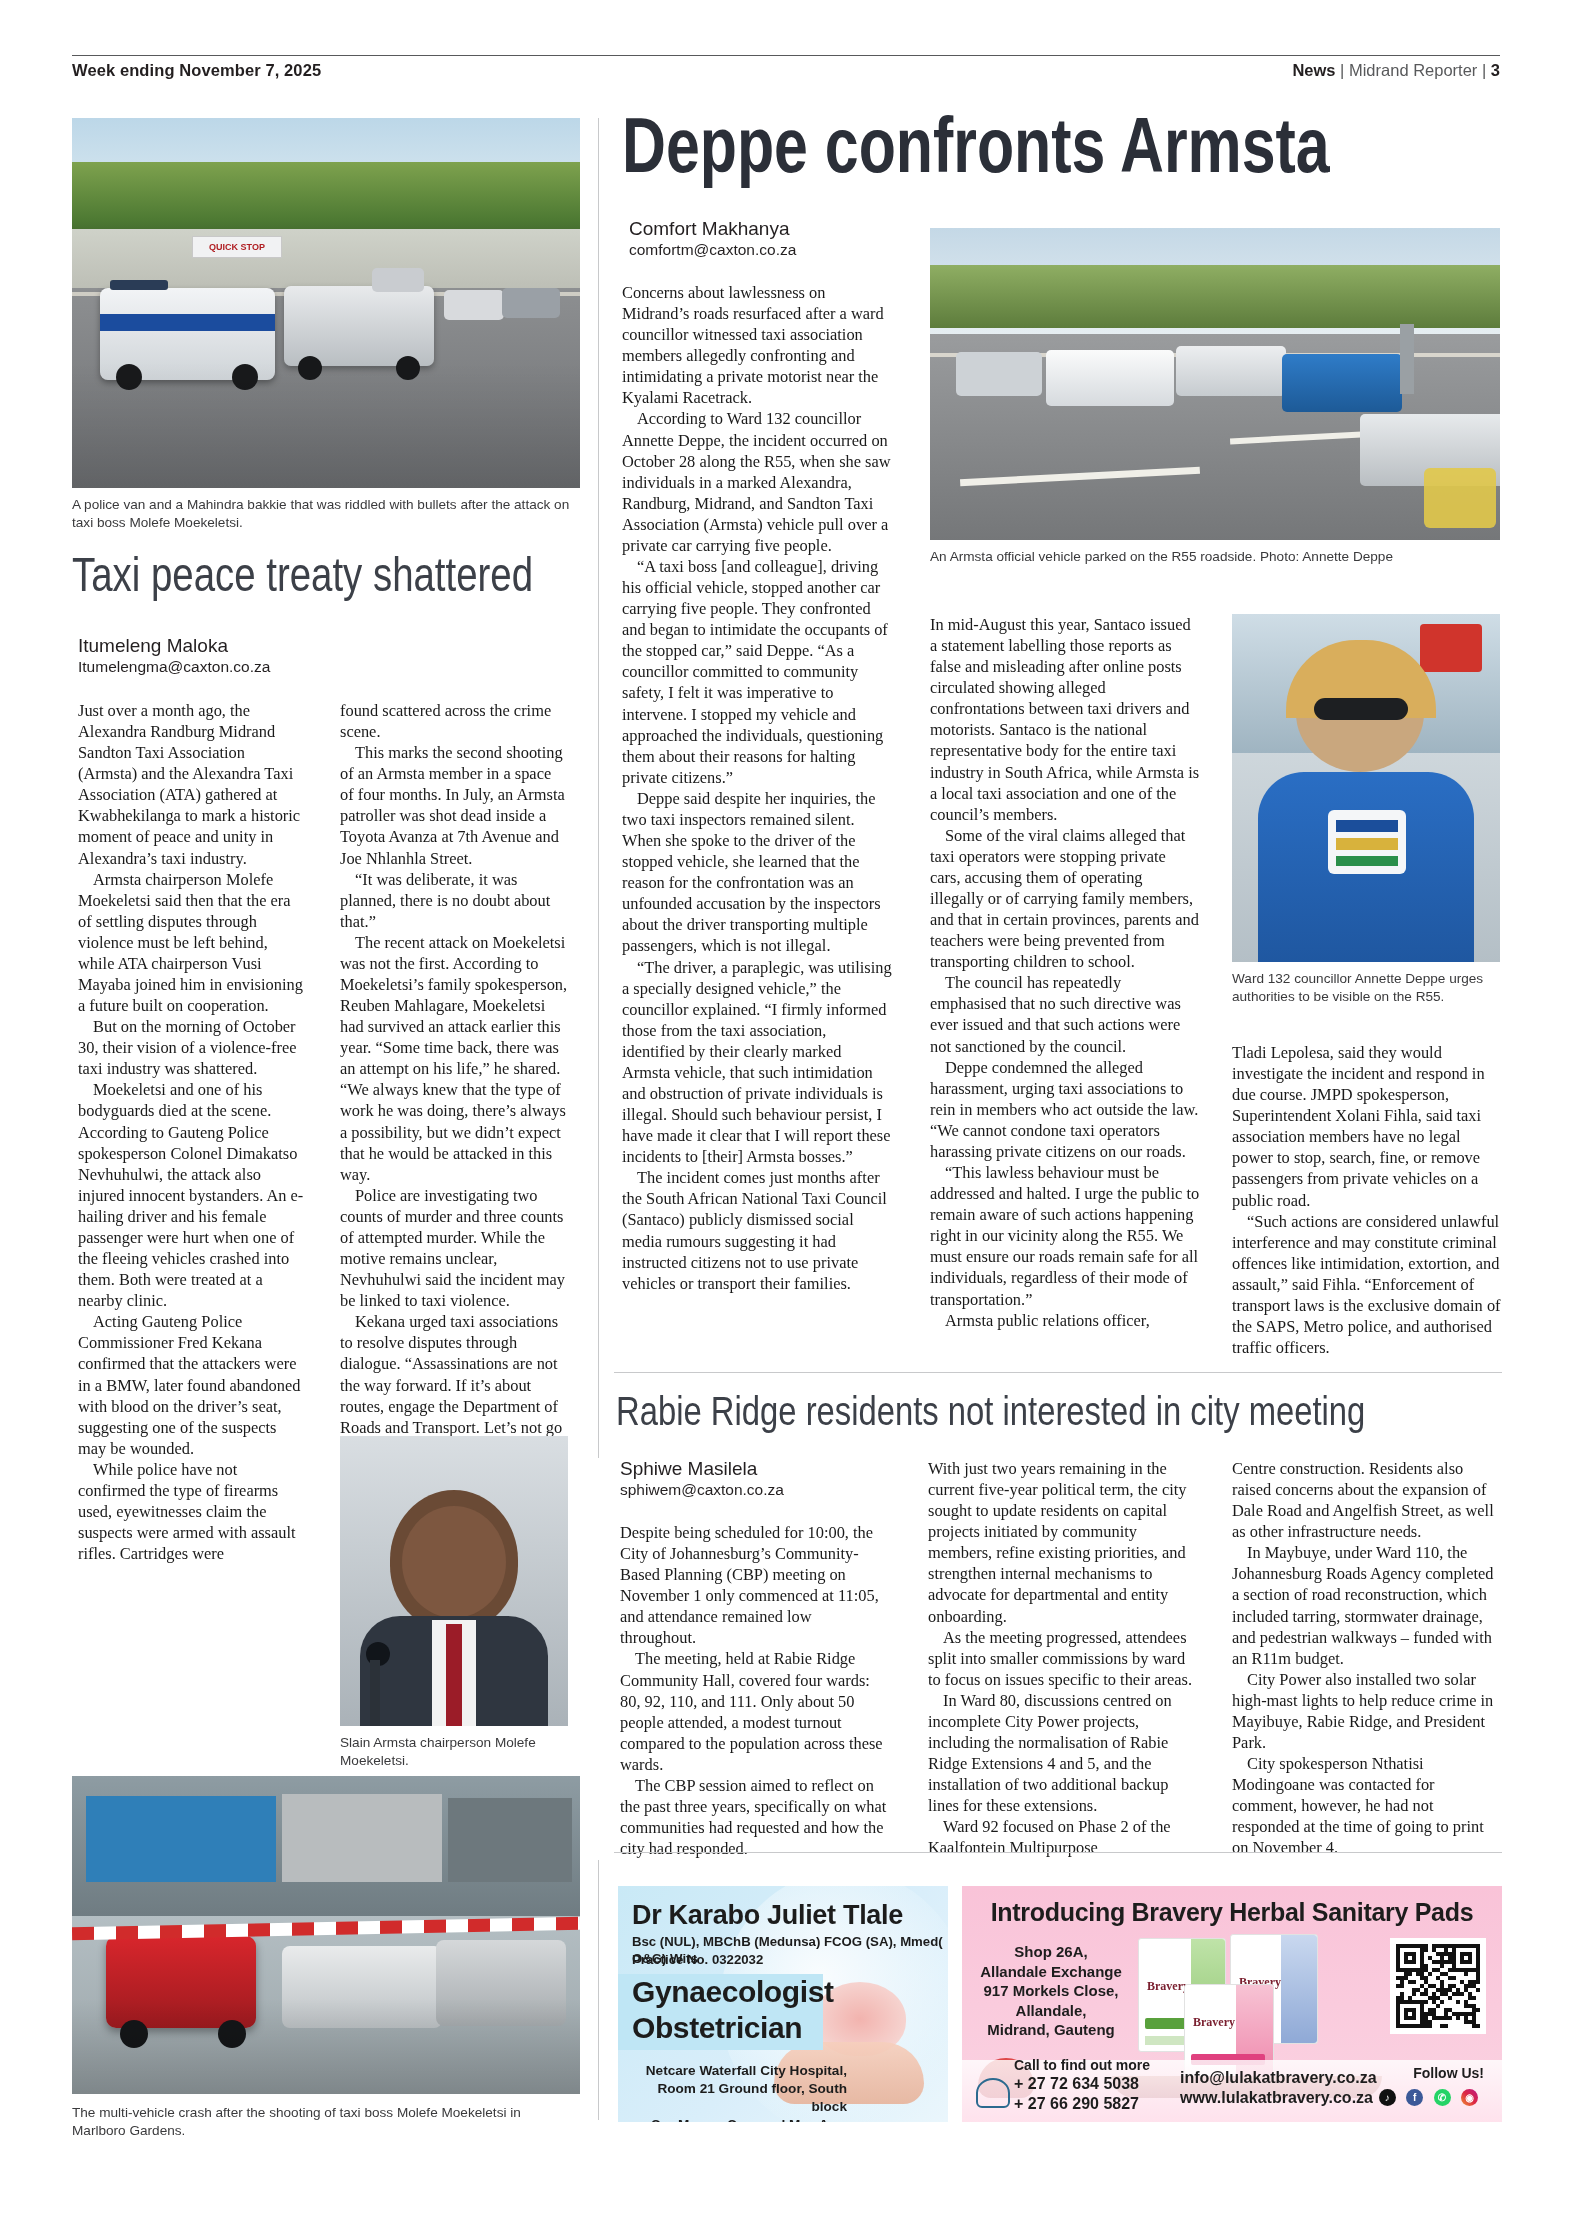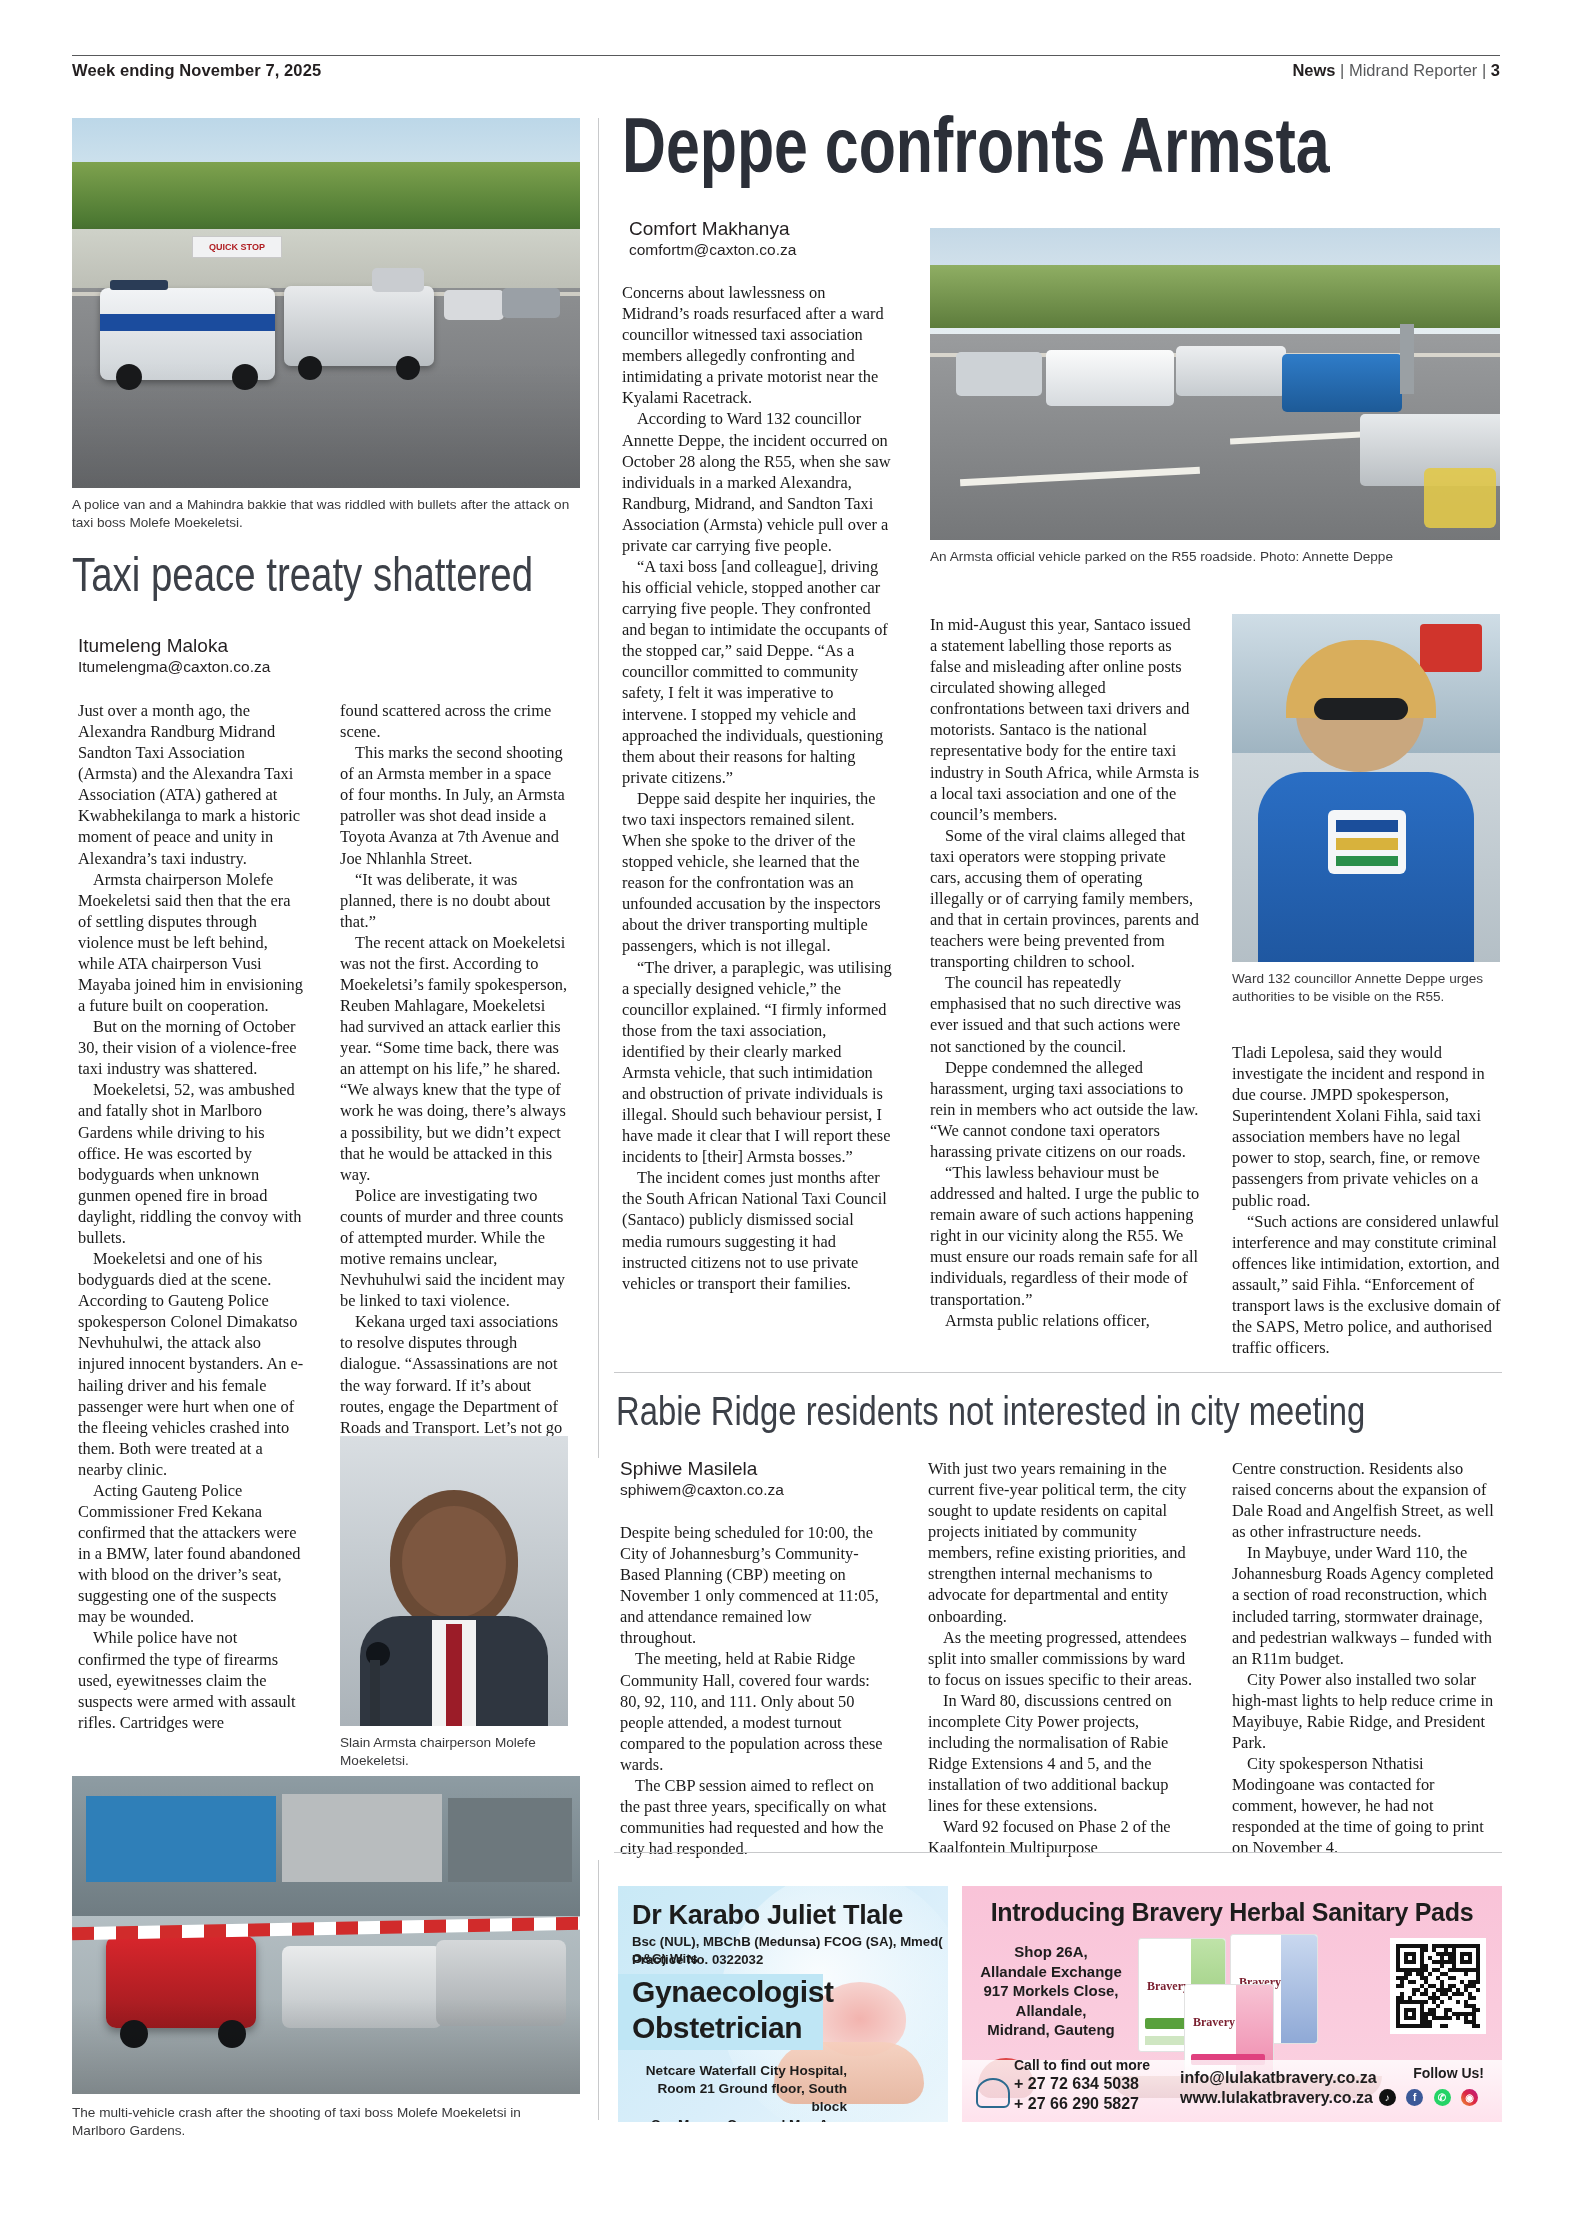--- a/index.html
+++ b/index.html
@@ -117,21 +117,20 @@
 
   <div style="position:absolute;left:78px;top:635px;width:230px;">
     <div class="byline-name">Itumeleng Maloka</div>
     <div class="byline-mail">Itumelengma@caxton.co.za</div>
   </div>
 
   <div class="body-col" style="position:absolute;left:78px;top:700px;width:228px;">
     <p class="first">Just over a month ago, the Alexandra Randburg Midrand Sandton Taxi Association (Armsta) and the Alexandra Taxi Association (ATA) gathered at Kwabhekilanga to mark a historic moment of peace and unity in Alexandra’s taxi industry.</p>
     <p>Armsta chairperson Molefe Moekeletsi said then that the era of settling disputes through violence must be left behind, while ATA chairperson Vusi Mayaba joined him in envisioning a future built on cooperation.</p>
     <p>But on the morning of October 30, their vision of a violence-free taxi industry was shattered.</p>
-    <p>Moekeletsi, 52, was ambushed and fatally shot in Marlboro Gardens while driving to his office. He was escorted by bodyguards when unknown gunmen opened fire in broad daylight, riddling the convoy with bullets.</p>
     <p>Moekeletsi and one of his bodyguards died at the scene. According to Gauteng Police spokesperson Colonel Dimakatso Nevhuhulwi, the attack also injured innocent bystanders. An e-hailing driver and his female passenger were hurt when one of the fleeing vehicles crashed into them. Both were treated at a nearby clinic.</p>
     <p>Acting Gauteng Police Commissioner Fred Kekana confirmed that the attackers were in a BMW, later found abandoned with blood on the driver’s seat, suggesting one of the suspects may be wounded.</p>
     <p>While police have not confirmed the type of firearms used, eyewitnesses claim the suspects were armed with assault rifles. Cartridges were</p>
   </div>
 
   <div class="body-col" style="position:absolute;left:340px;top:700px;width:228px;">
     <p class="first">found scattered across the crime scene.</p>
     <p>This marks the second shooting of an Armsta member in a space of four months. In July, an Armsta patroller was shot dead inside a Toyota Avanza at 7th Avenue and Joe Nhlanhla Street.</p>
     <p>“It was deliberate, it was planned, there is no doubt about that.”</p>
     <p>The recent attack on Moekeletsi was not the first. According to Moekeletsi’s family spokesperson, Reuben Mahlagare, Moekeletsi had survived an attack earlier this year. “Some time back, there was an attempt on his life,” he shared. “We always knew that the type of work he was doing, there’s always a possibility, but we didn’t expect that he would be attacked in this way.</p>

